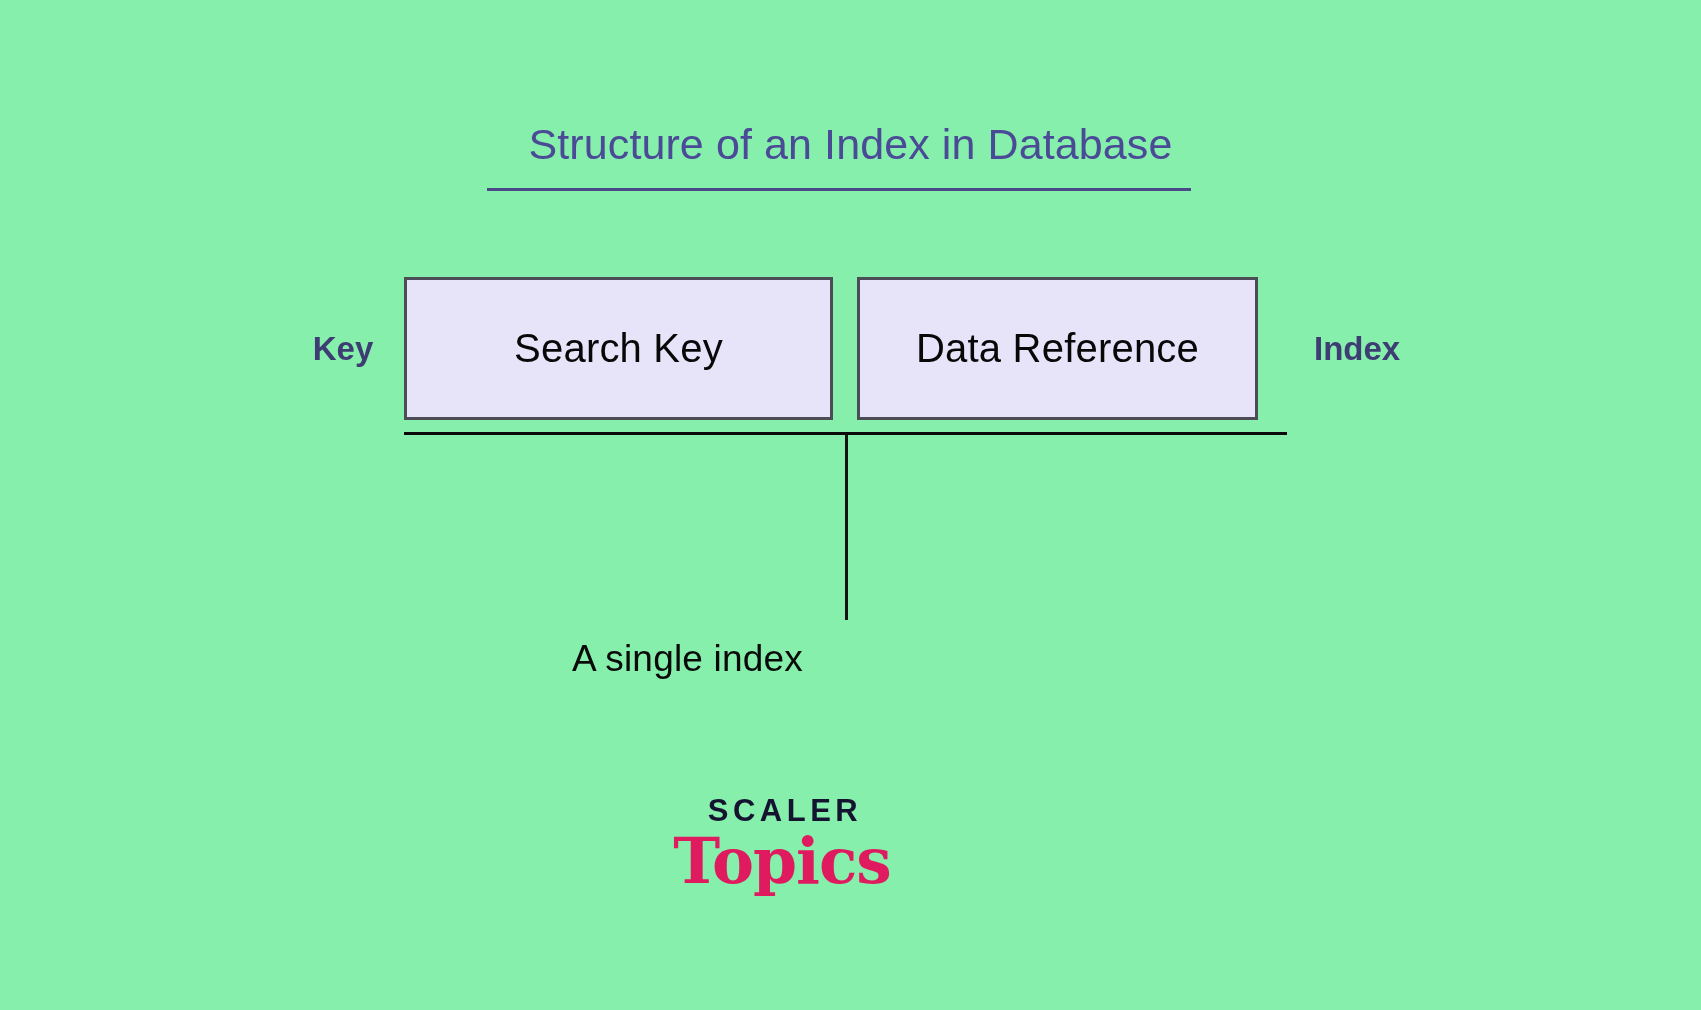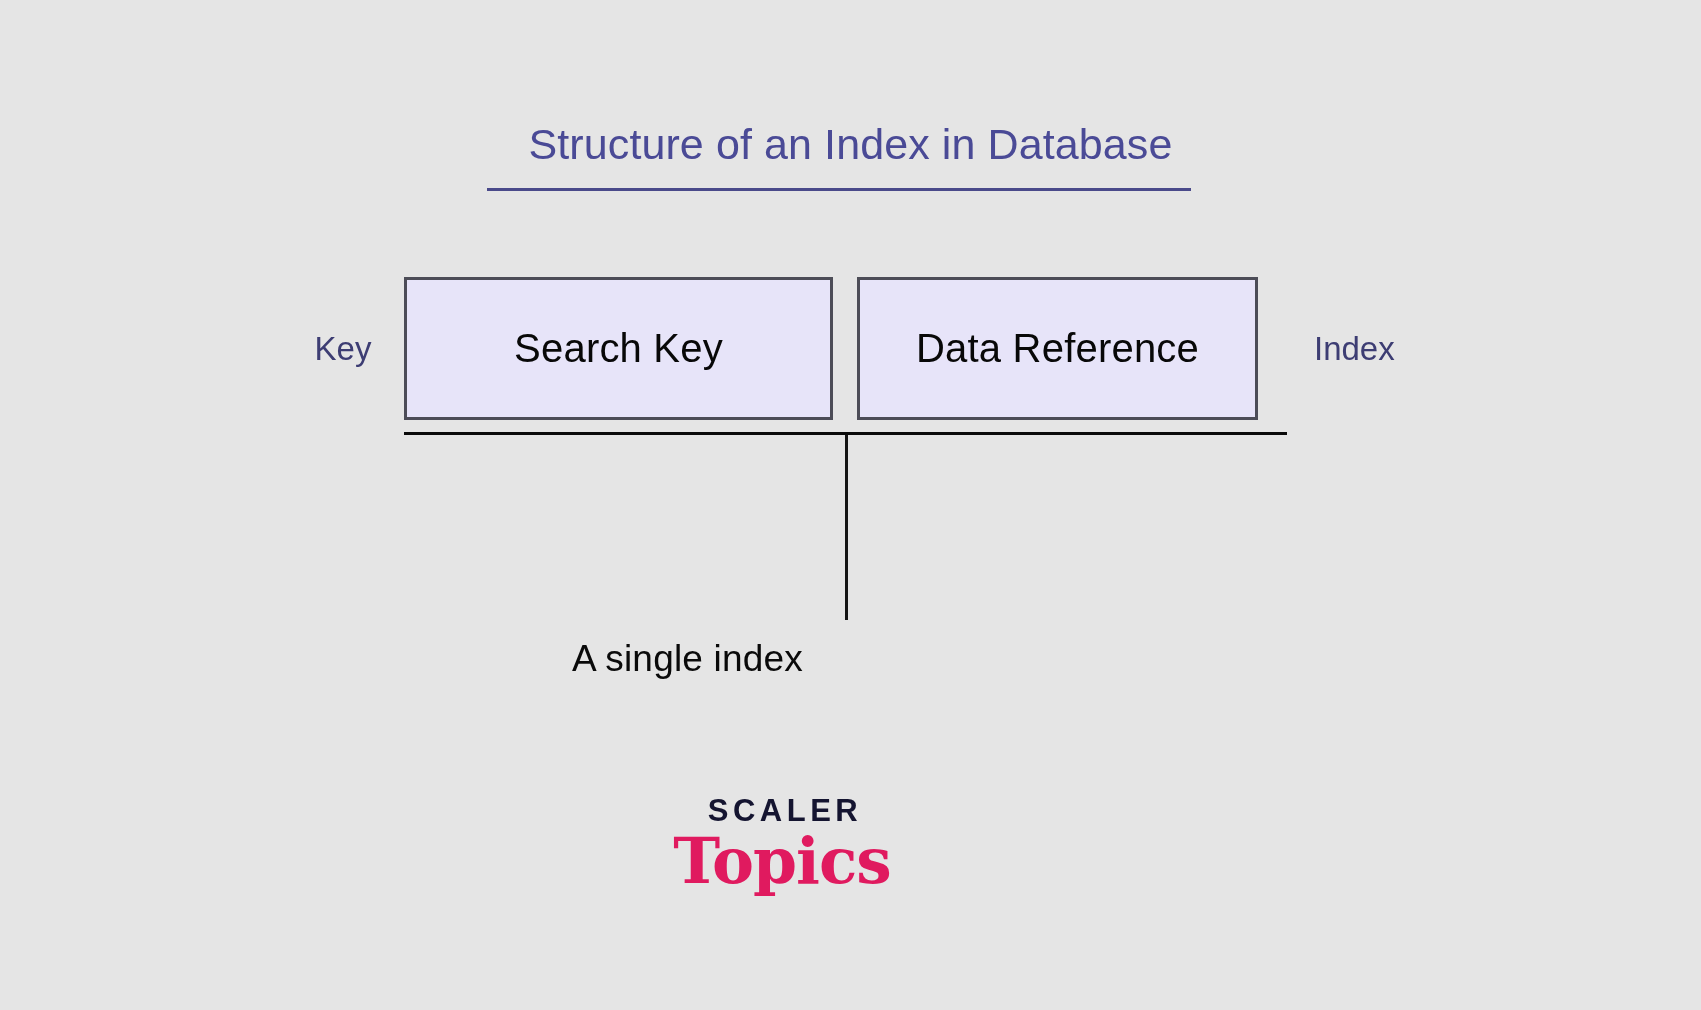--- a/index.html
+++ b/index.html
@@ -10,21 +10,21 @@
     width: 1701px;
     height: 1010px;
     background: #ffffff;
     font-family: "Liberation Sans", sans-serif;
     overflow: hidden;
   }
   #canvas {
     position: relative;
     width: 1701px;
     height: 1010px;
-    background: #e5e5e5;
+    background: #86efac;
   }
 
   
   #title-block {
     position: absolute;
     left: 0;
     top: 120px;
     width: 1701px;
     text-align: center;
   }
@@ -78,21 +78,21 @@
     font-weight: 400;
     color: #080808;
     letter-spacing: 0.2px;
     white-space: nowrap;
   }
 
   
   .side-caption {
     position: absolute;
     font-size: 33px;
-    font-weight: 400;
+    font-weight: 700;
     color: #3d3d73;
     white-space: nowrap;
   }
   #caption-key {
     left: 313px;
     top: 330px;
     transform: translateX(-50%);
     left: 343px;
   }
   #caption-value {

